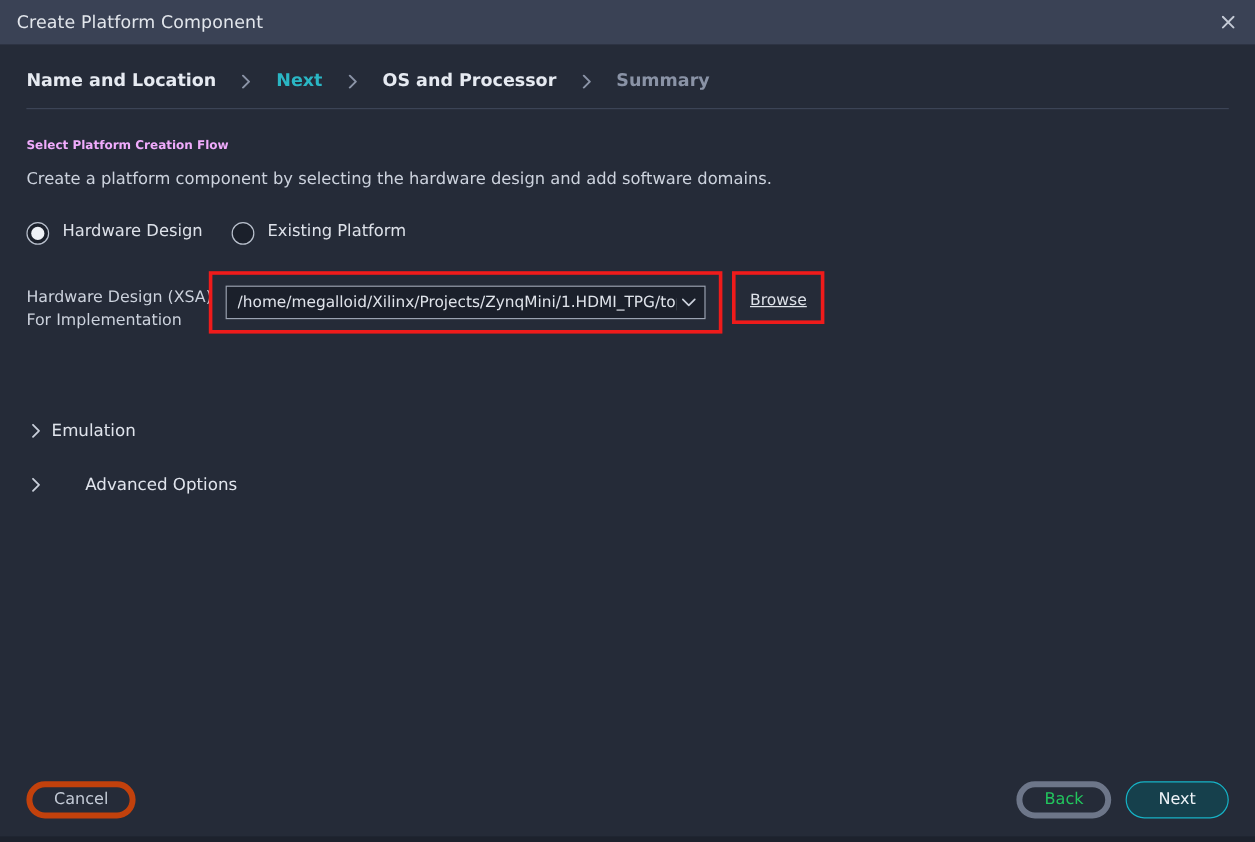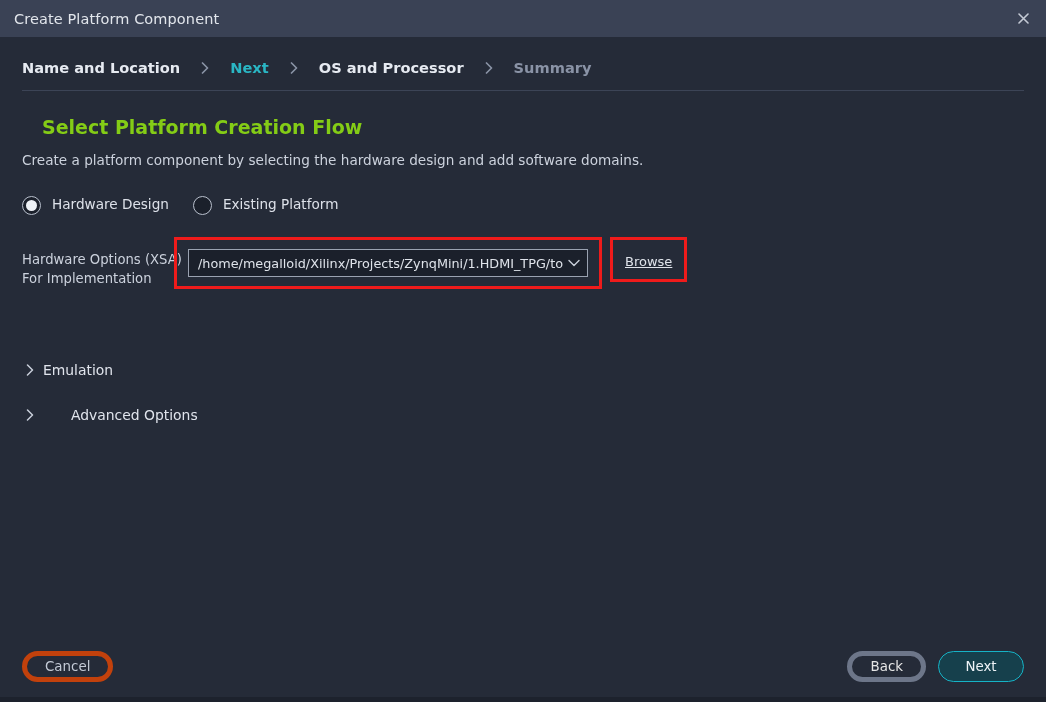--- a/index.html
+++ b/index.html
@@ -88,25 +88,24 @@
 
   .divider {
     height: 1px;
     background: #3c4456;
     width: 1002px;
     margin-left: 0;
   }
 
   
   .section-title {
-    font-size: 19px;
+    font-size: 10px;
     font-weight: bold;
-    color: #84cc16;
+    color: #f0abfc;
     margin-top: 25px;
-    margin-left: 20px;
   }
   .section-desc {
     font-size: 13.6px;
     color: #ccd2dd;
     margin-top: 14px;
   }
 
   
   .radio-row {
     display: flex;
@@ -252,21 +251,21 @@
     border: 5px solid #c2410c;
     color: #c3cad6;
     font-size: 13.4px;
     font-family: inherit;
     cursor: pointer;
     padding: 0 18px;
     display: inline-flex;
     align-items: center;
     justify-content: center;
   }
-  .pill.disabled { color: #e5e5e5; border-color: #6d7689; }
+  .pill.disabled { color: #22c55e; border-color: #6d7689; }
   .pill.primary {
     background: #16404c;
     border: 1.6px solid #16b3c6;
     color: #eef3f7;
     min-width: 86px;
   }
 
   .bottom-strip {
     height: 5px;
     background: #1d222d;
@@ -321,21 +320,21 @@
         <span class="radio-label">Hardware Design</span>
       </div>
       <div class="radio-item">
         <span class="radio-mark"></span>
         <span class="radio-label">Existing Platform</span>
       </div>
     </div>
 
     <div class="field-row">
       <div class="field-label">
-        <div>Hardware Options (XSA)</div>
+        <div>Hardware Design (XSA)</div>
         <div>For Implementation</div>
       </div>
 
       <div class="combo-wrap">
         <div class="combo">
           <span class="combo-value">/home/megalloid/Xilinx/Projects/ZynqMini/1.HDMI_TPG/top_design...</span>
           <span class="combo-arrow">
             <svg width="12" height="8" viewBox="0 0 12 8" aria-hidden="true">
                 <path d="M1 1.5 L6 6.5 L11 1.5" stroke="currentColor" stroke-width="1.4" fill="none" stroke-linecap="round" stroke-linejoin="round"></path>
               </svg>

